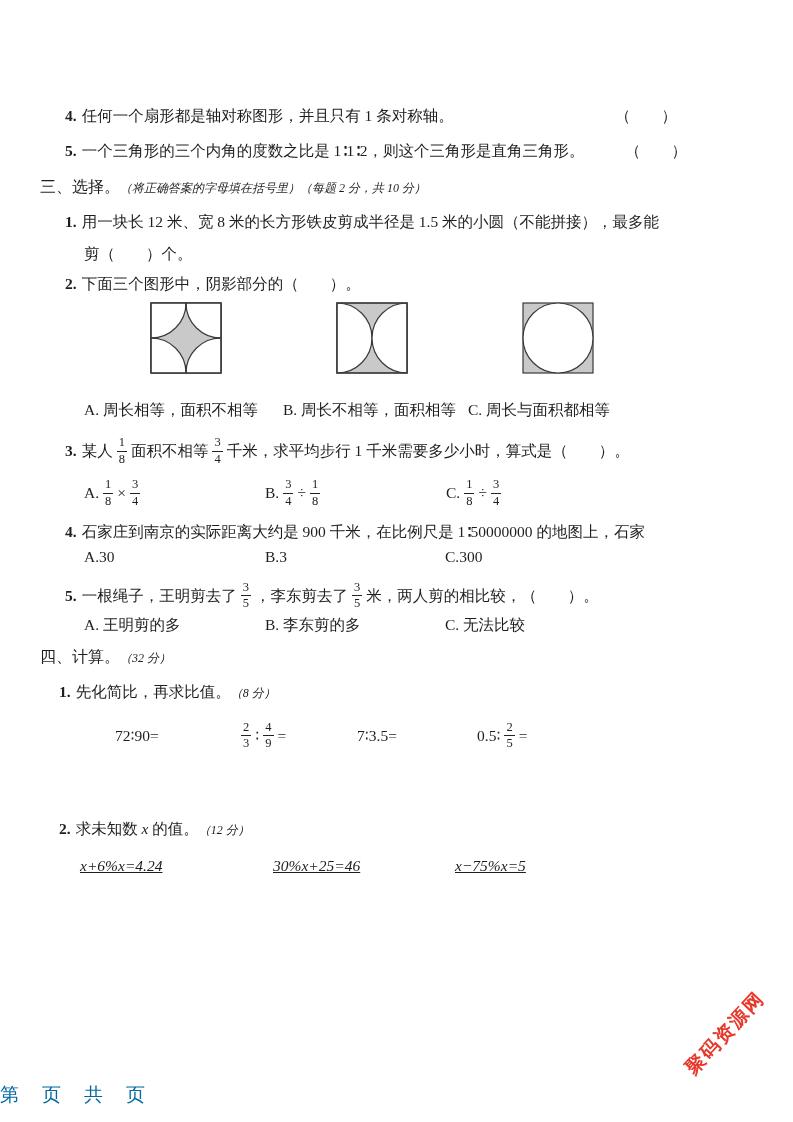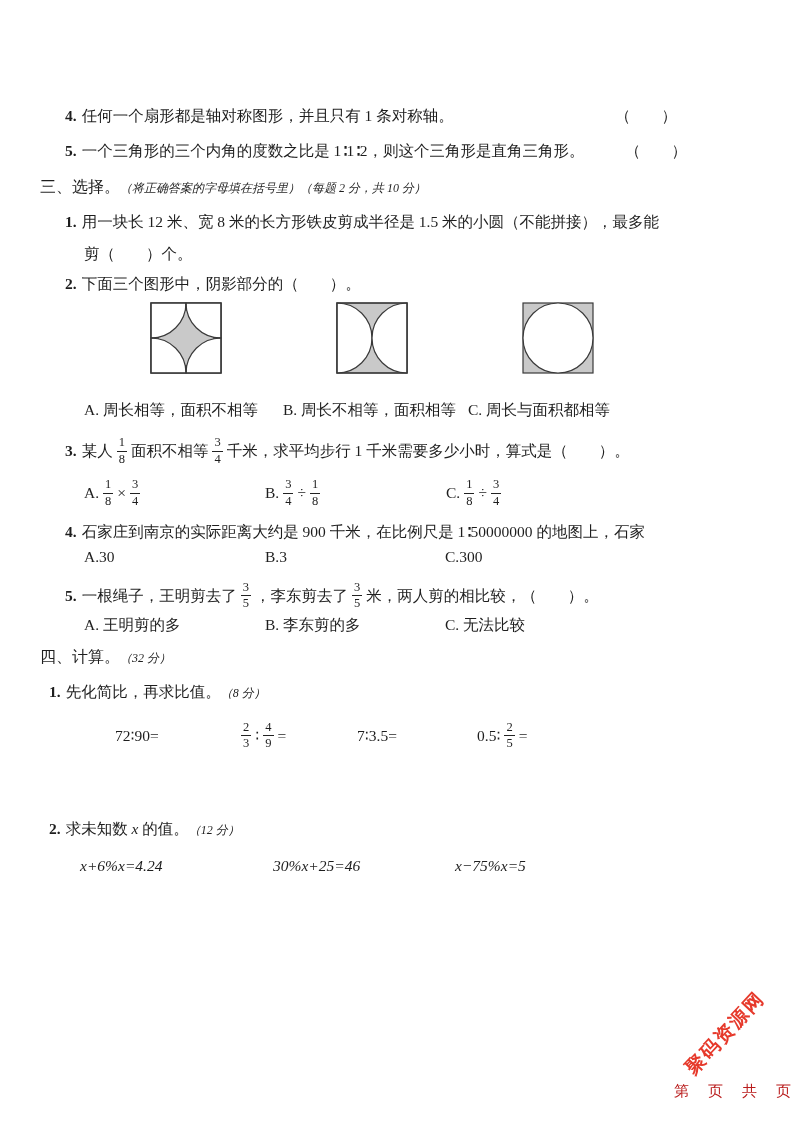--- a/index.html
+++ b/index.html
@@ -23,32 +23,32 @@
   .optsw .o2{display:inline-block;width:185px;}
   .figs{display:flex;gap:114px;margin:6px 0 0 110px;}
   .fig{display:block;}
   .frline{display:flex;align-items:center;margin-left:25px;margin-top:14px;line-height:22px;}
   .fropts{display:flex;align-items:center;margin-left:44px;margin-top:10px;}
   .fropt{display:flex;align-items:center;width:181px;}
   .frac{display:inline-flex;flex-direction:column;align-items:center;
         font-size:12.5px;line-height:1.25;margin:0 4px;vertical-align:middle;}
   .frac .fd{border-top:1px solid #222;}
   .frac span{padding:0 2px;}
-  .calcsub{margin-left:9px;margin-top:12px;line-height:22px;}
+  .calcsub{margin-left:19px;margin-top:12px;line-height:22px;}
   .calcrow{display:flex;align-items:center;margin-left:40px;margin-top:12px;min-height:40px;}
   .calcrow .c1{width:122px;margin-left:35px;}
   .calcrow .c2{width:120px;display:inline-flex;align-items:center;}
   .calcrow .c3{width:120px;}
   .cexp{display:inline-flex;align-items:center;}
-  .eqrow{display:flex;margin-left:40px;margin-top:14px;font-style:italic;line-height:22px;}
+  .eqrow{display:flex;margin-left:40px;margin-top:14px;font-style:italic;line-height:22px;text-decoration:underline;}
   .eqrow .e1{width:193px;}
   .eqrow .e2{width:182px;}
   .gap-part2{margin-top:62px;}
-  .footer{position:absolute;left:0;top:1082px;width:100%;text-align:right;
-          font-size:15px;letter-spacing:2px;color:#b91c1c;}
+  .footer{position:absolute;left:0;top:1082px;width:100%;text-align:left;
+          font-size:19px;letter-spacing:2px;color:#0369a1;}
   .watermark{position:absolute;left:664px;top:1000px;width:160px;
              transform:rotate(-47deg);transform-origin:center;
              color:#e6392b;font-weight:bold;font-size:19px;letter-spacing:2px;}
   svg .stroke{stroke:#3a3a3a;stroke-width:1.2;}
 </style>
 </head>
 <body>
 
 <div class="page">
   <div class="content">

